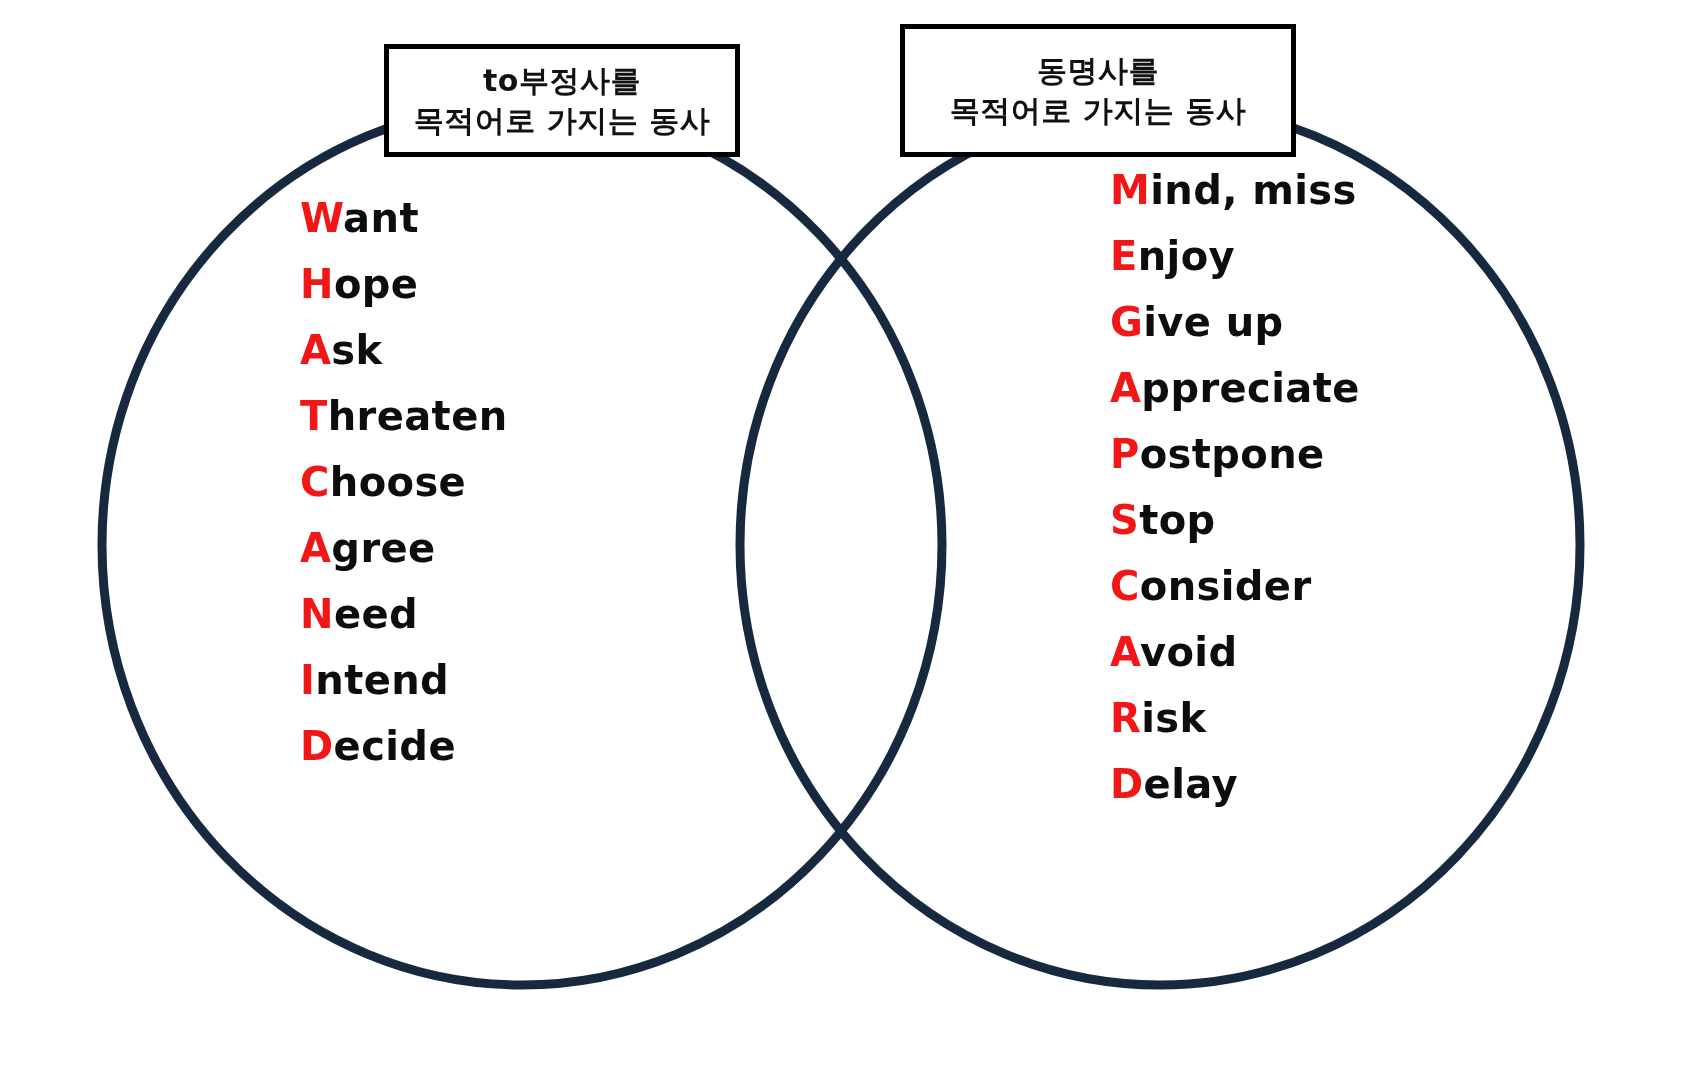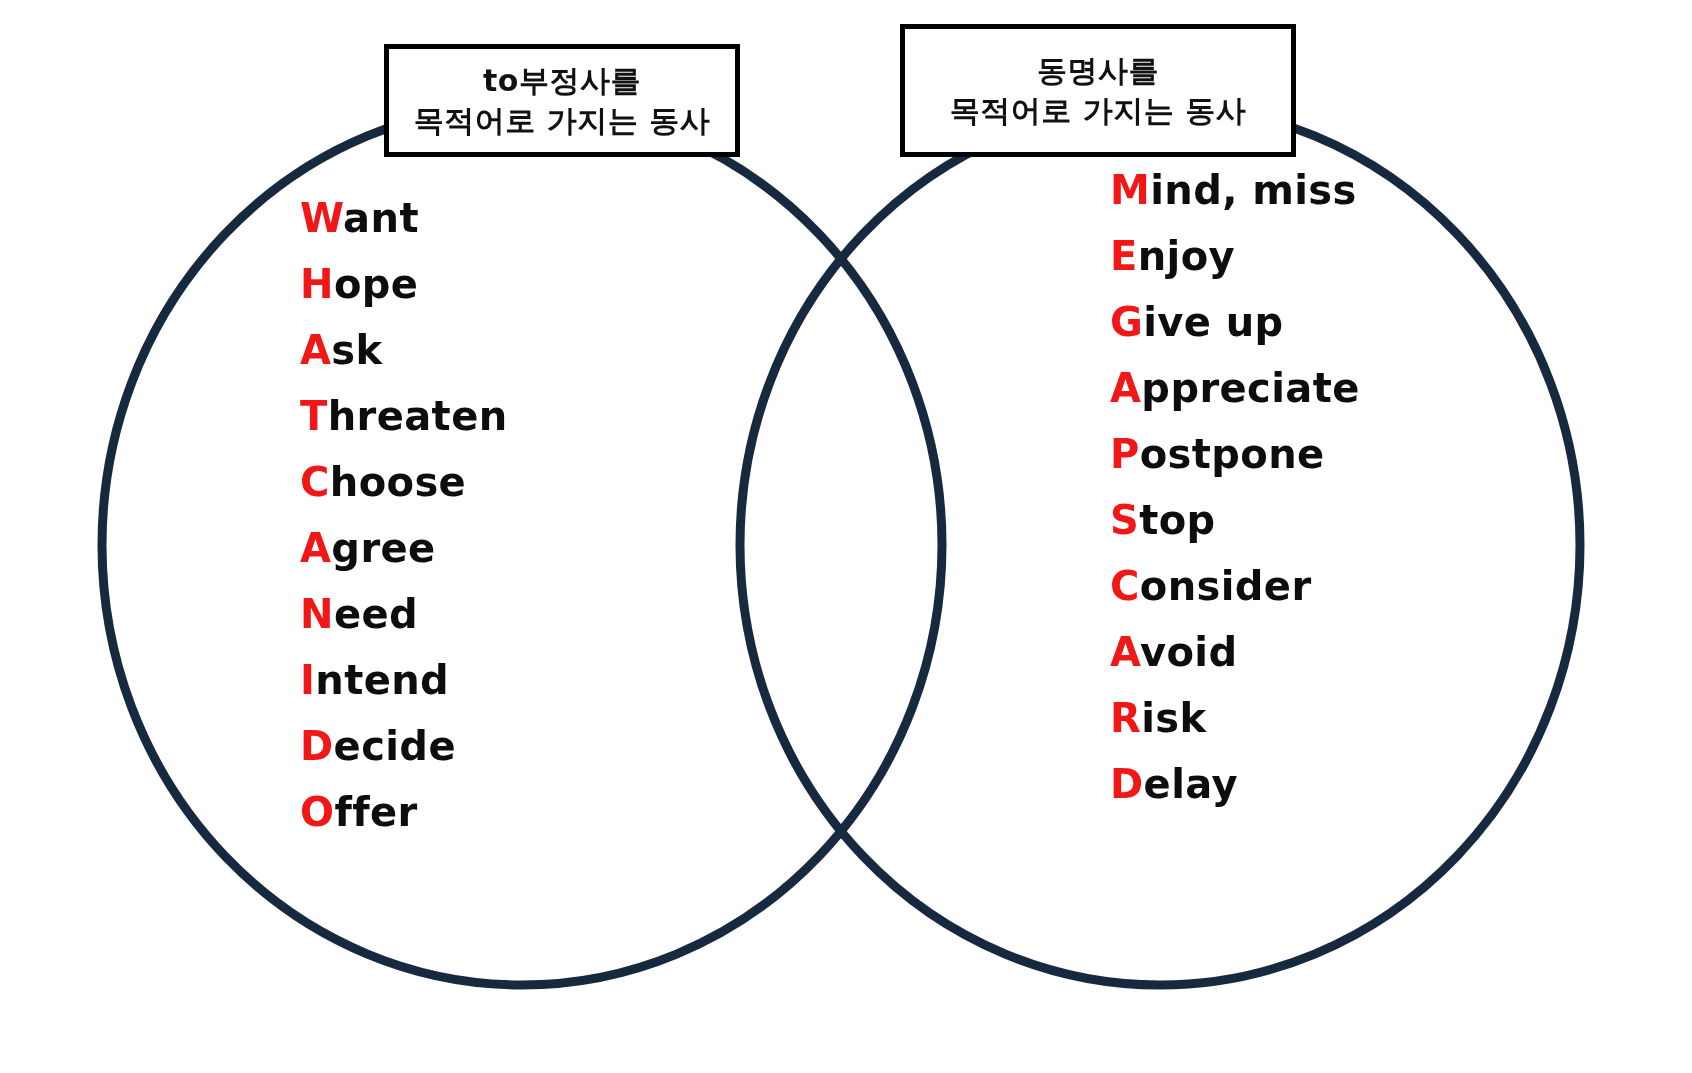--- a/index.html
+++ b/index.html
@@ -110,21 +110,20 @@
   <div class="word-list" id="list-left">
     <div class="word"><span class="initial">W</span><span>ant</span></div>
     <div class="word"><span class="initial">H</span><span>ope</span></div>
     <div class="word"><span class="initial">A</span><span>sk</span></div>
     <div class="word"><span class="initial">T</span><span>hreaten</span></div>
     <div class="word"><span class="initial">C</span><span>hoose</span></div>
     <div class="word"><span class="initial">A</span><span>gree</span></div>
     <div class="word"><span class="initial">N</span><span>eed</span></div>
     <div class="word"><span class="initial">I</span><span>ntend</span></div>
     <div class="word"><span class="initial">D</span><span>ecide</span></div>
-    <div class="word"><span class="initial">O</span><span>ffer</span></div>
   </div>
 
 
   <div class="word-list" id="list-right">
     <div class="word"><span class="initial">M</span><span>ind, miss</span></div>
     <div class="word"><span class="initial">E</span><span>njoy</span></div>
     <div class="word"><span class="initial">G</span><span>ive up</span></div>
     <div class="word"><span class="initial">A</span><span>ppreciate</span></div>
     <div class="word"><span class="initial">P</span><span>ostpone</span></div>
     <div class="word"><span class="initial">S</span><span>top</span></div>

